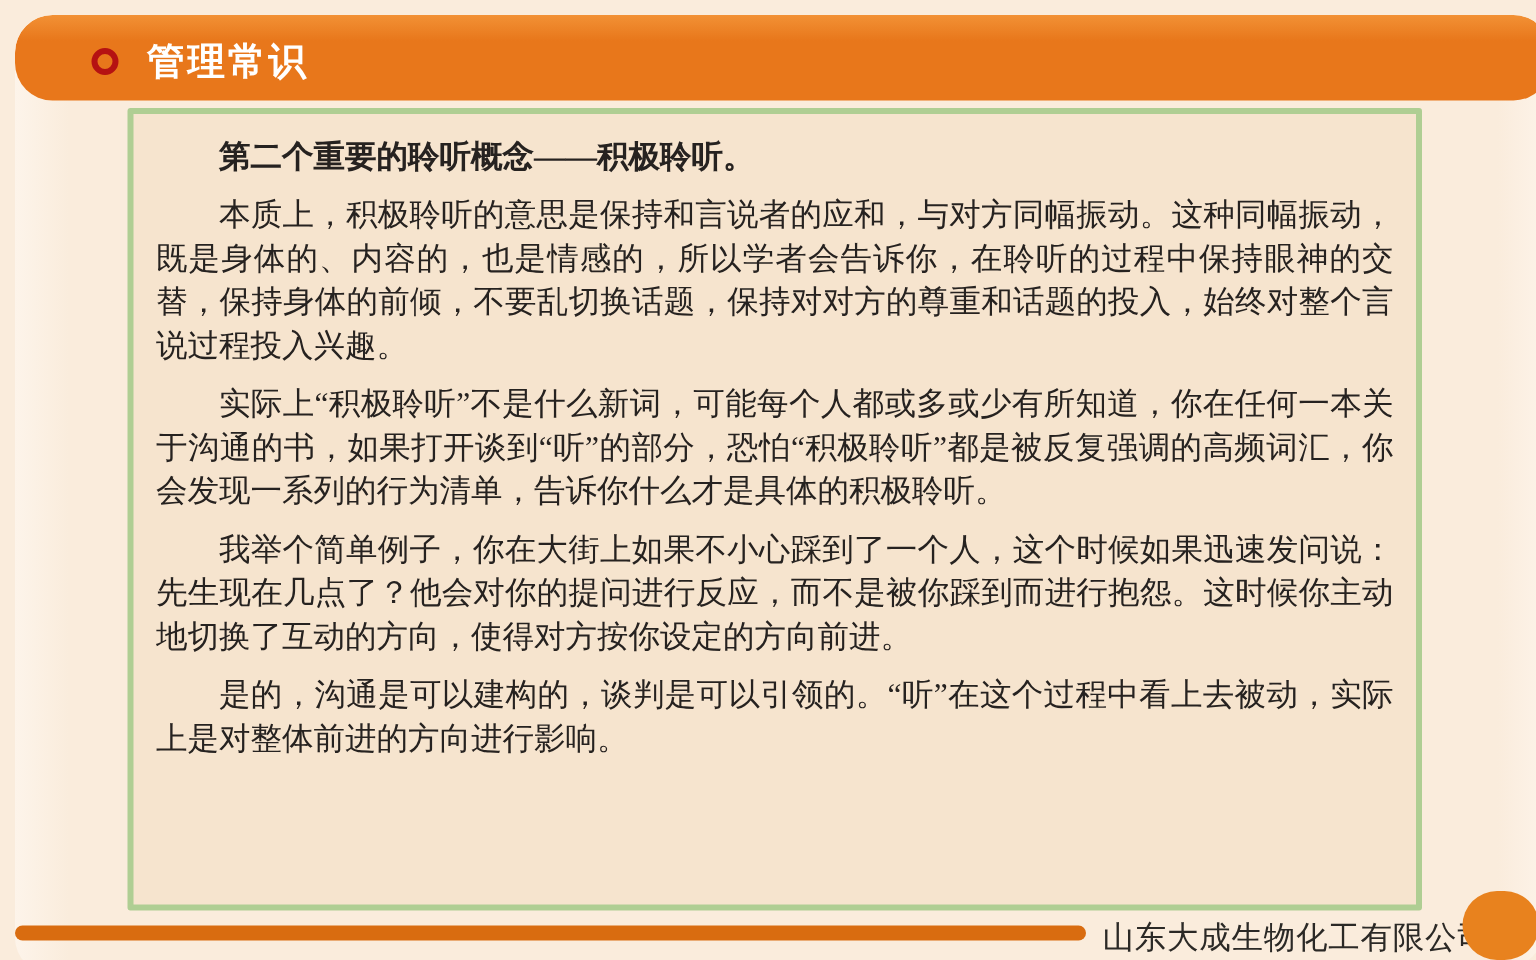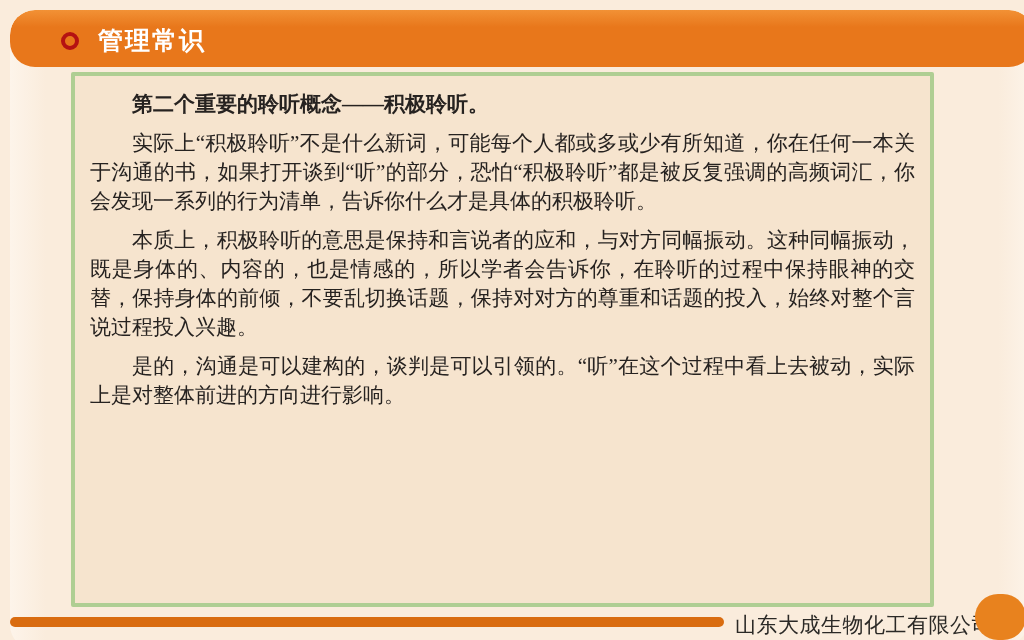--- a/index.html
+++ b/index.html
@@ -41,21 +41,21 @@
     background:transparent;
   }
   .page-title{
     font-family:"Liberation Sans","DejaVu Sans",sans-serif;
     font-size:25px;font-weight:bold;color:#FFFFFF;
     margin-left:14px;margin-top:3px;
     letter-spacing:2px;
   }
   
   .text-box{
-    position:absolute;left:61px;top:62px;
+    position:absolute;left:75px;top:62px;
     width:863px;height:535px;
     background:var(--box_bg,#F6E4CE);
     border:4px solid var(--box_border_green,#AFCE93);
     border-radius:2px;
     padding:9px 10px 6px 10px;
     overflow:hidden;
   }
   .text-box p{
     font-size:21px;
     line-height:29px;
@@ -90,22 +90,23 @@
 
 <div class="slide">
 
   <header class="title-bar">
     <span class="red-sq"></span>
     <h1 class="page-title">管理常识</h1>
   </header>
 
   <main class="text-box">
     <p class="lead">第二个重要的聆听概念——积极聆听。</p>
+    <p>本质上，积极聆听的意思是保持和言说者的应和，与对方同幅振动。这种同幅振动，既是身体的、内容的，也是情感的，所以学者会告诉你，在聆听的过程中保持眼神的交替，保持身体的前倾，不要乱切换话题，保持对对方的尊重和话题的投入，始终对整个言说过程投入兴趣。</p>
     <p>实际上“积极聆听”不是什么新词，可能每个人都或多或少有所知道，你在任何一本关于沟通的书，如果打开谈到“听”的部分，恐怕“积极聆听”都是被反复强调的高频词汇，你会发现一系列的行为清单，告诉你什么才是具体的积极聆听。</p>
-    <p>本质上，积极聆听的意思是保持和言说者的应和，与对方同幅振动。这种同幅振动，既是身体的、内容的，也是情感的，所以学者会告诉你，在聆听的过程中保持眼神的交替，保持身体的前倾，不要乱切换话题，保持对对方的尊重和话题的投入，始终对整个言说过程投入兴趣。</p>
+    <p>我举个简单例子，你在大街上如果不小心踩到了一个人，这个时候如果迅速发问说：先生现在几点了？他会对你的提问进行反应，而不是被你踩到而进行抱怨。这时候你主动地切换了互动的方向，使得对方按你设定的方向前进。</p>
     <p>是的，沟通是可以建构的，谈判是可以引领的。“听”在这个过程中看上去被动，实际上是对整体前进的方向进行影响。</p>
   </main>
 
   <div class="footer-line"></div>
   <div class="company">山东大成生物化工有限公司</div>
   <div class="corner-block"></div>
 
 </div>
 
 </body></html>

